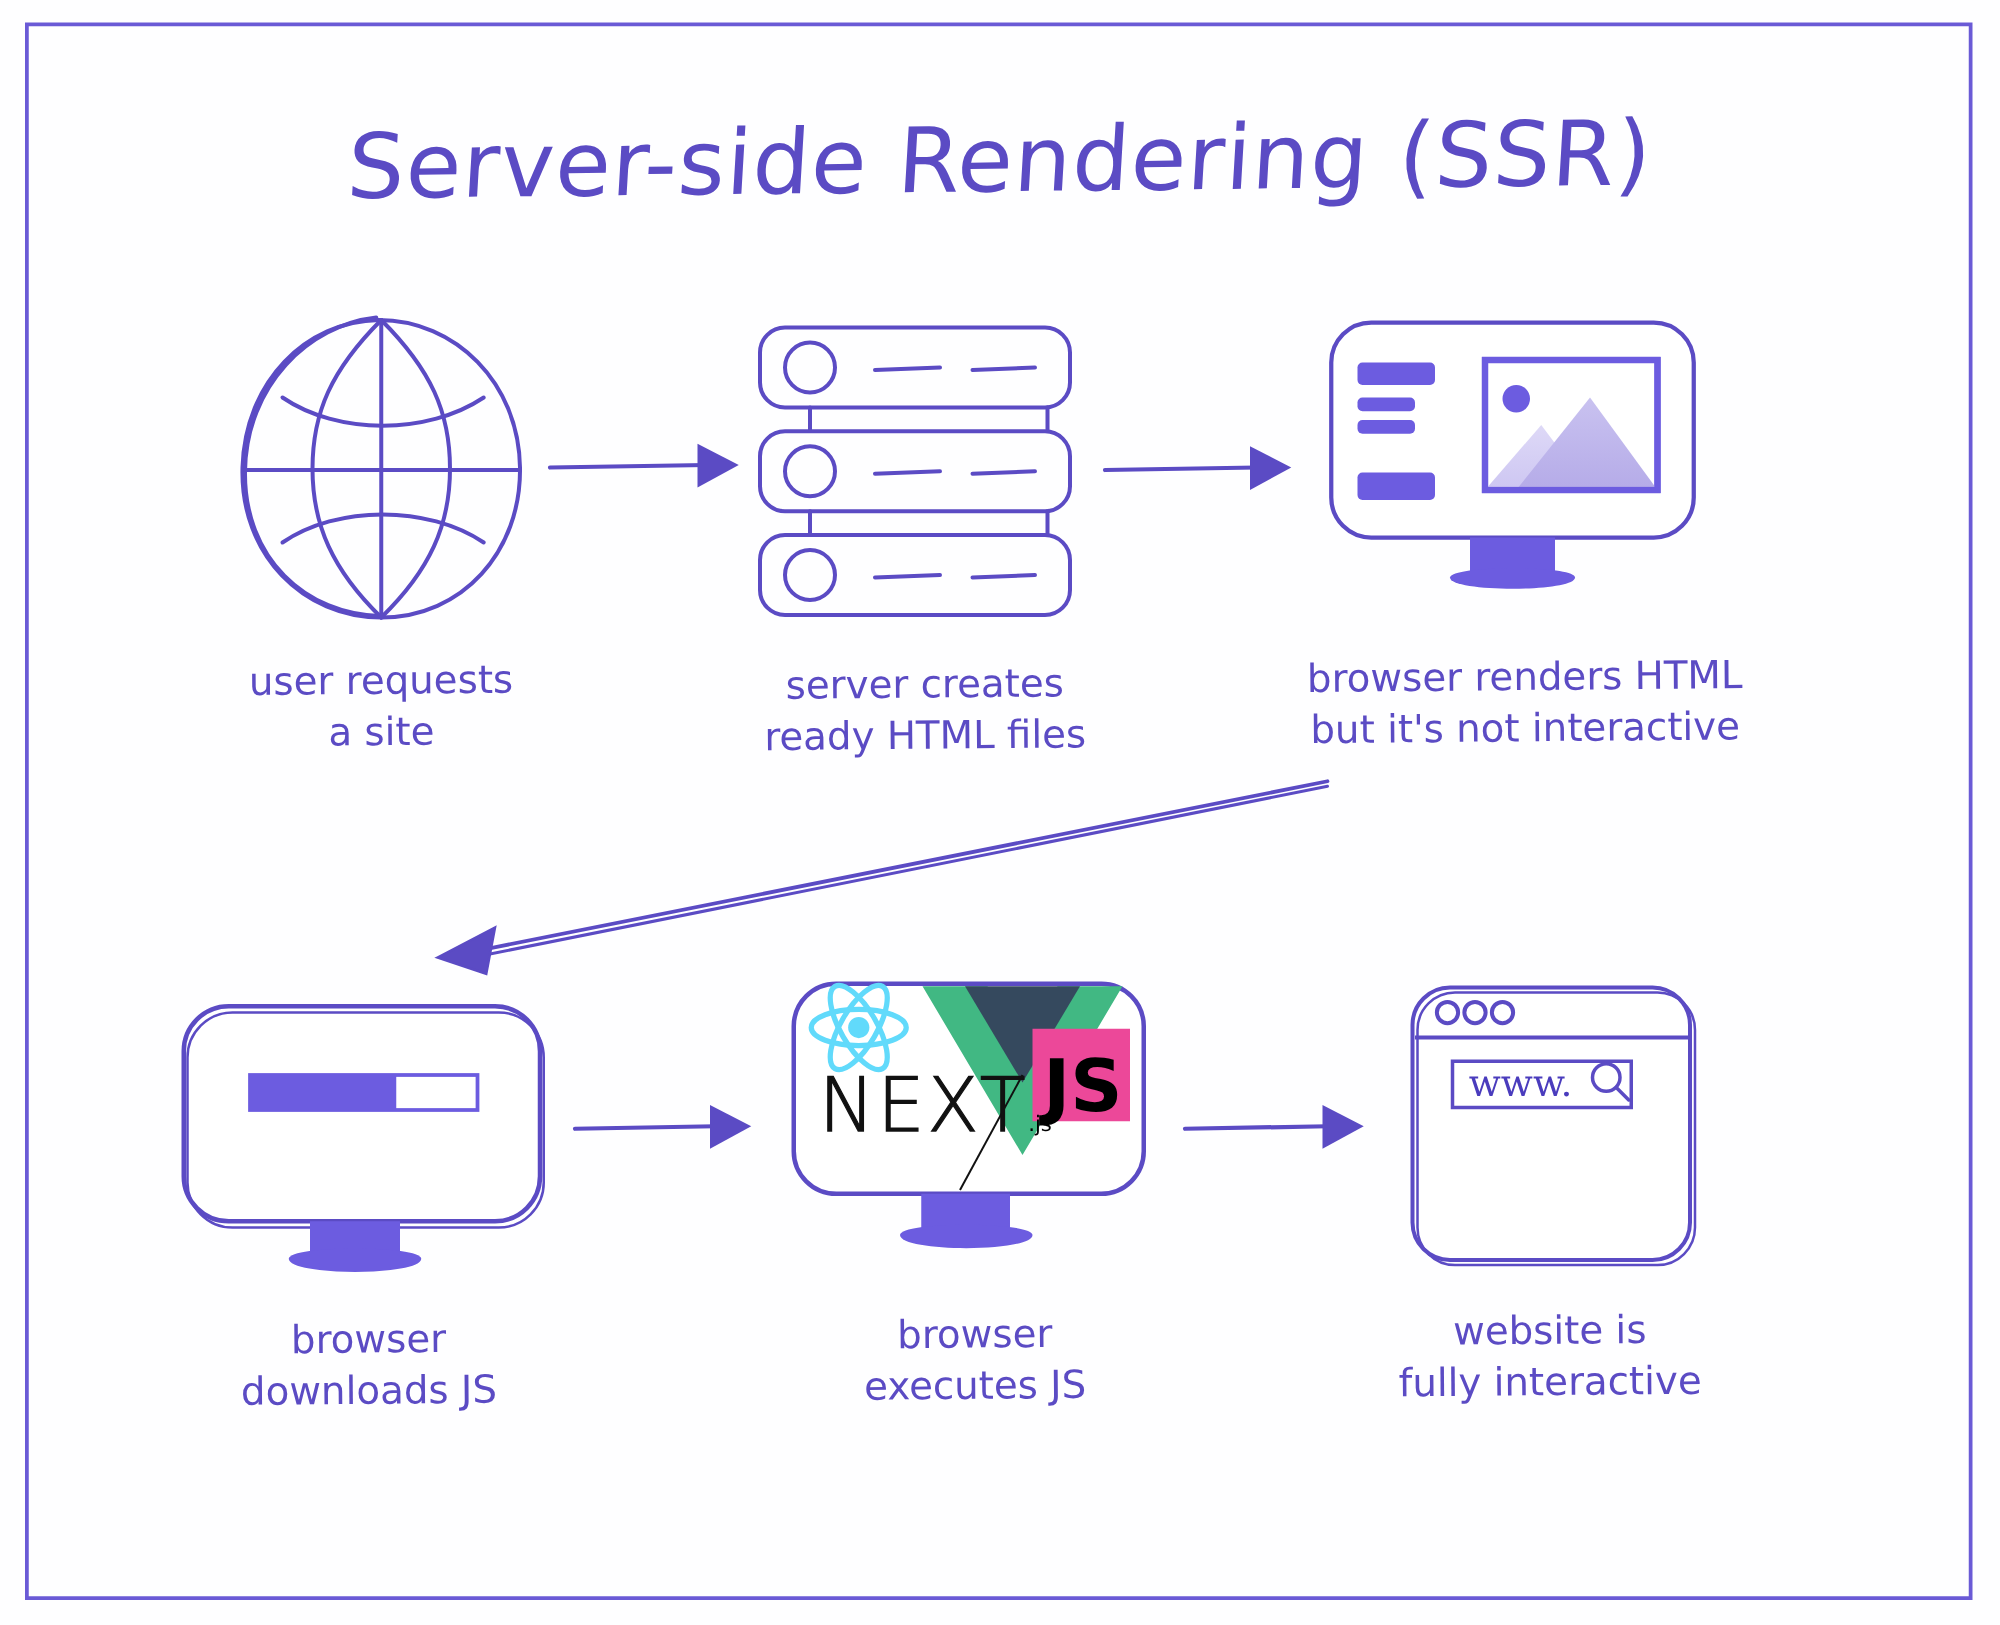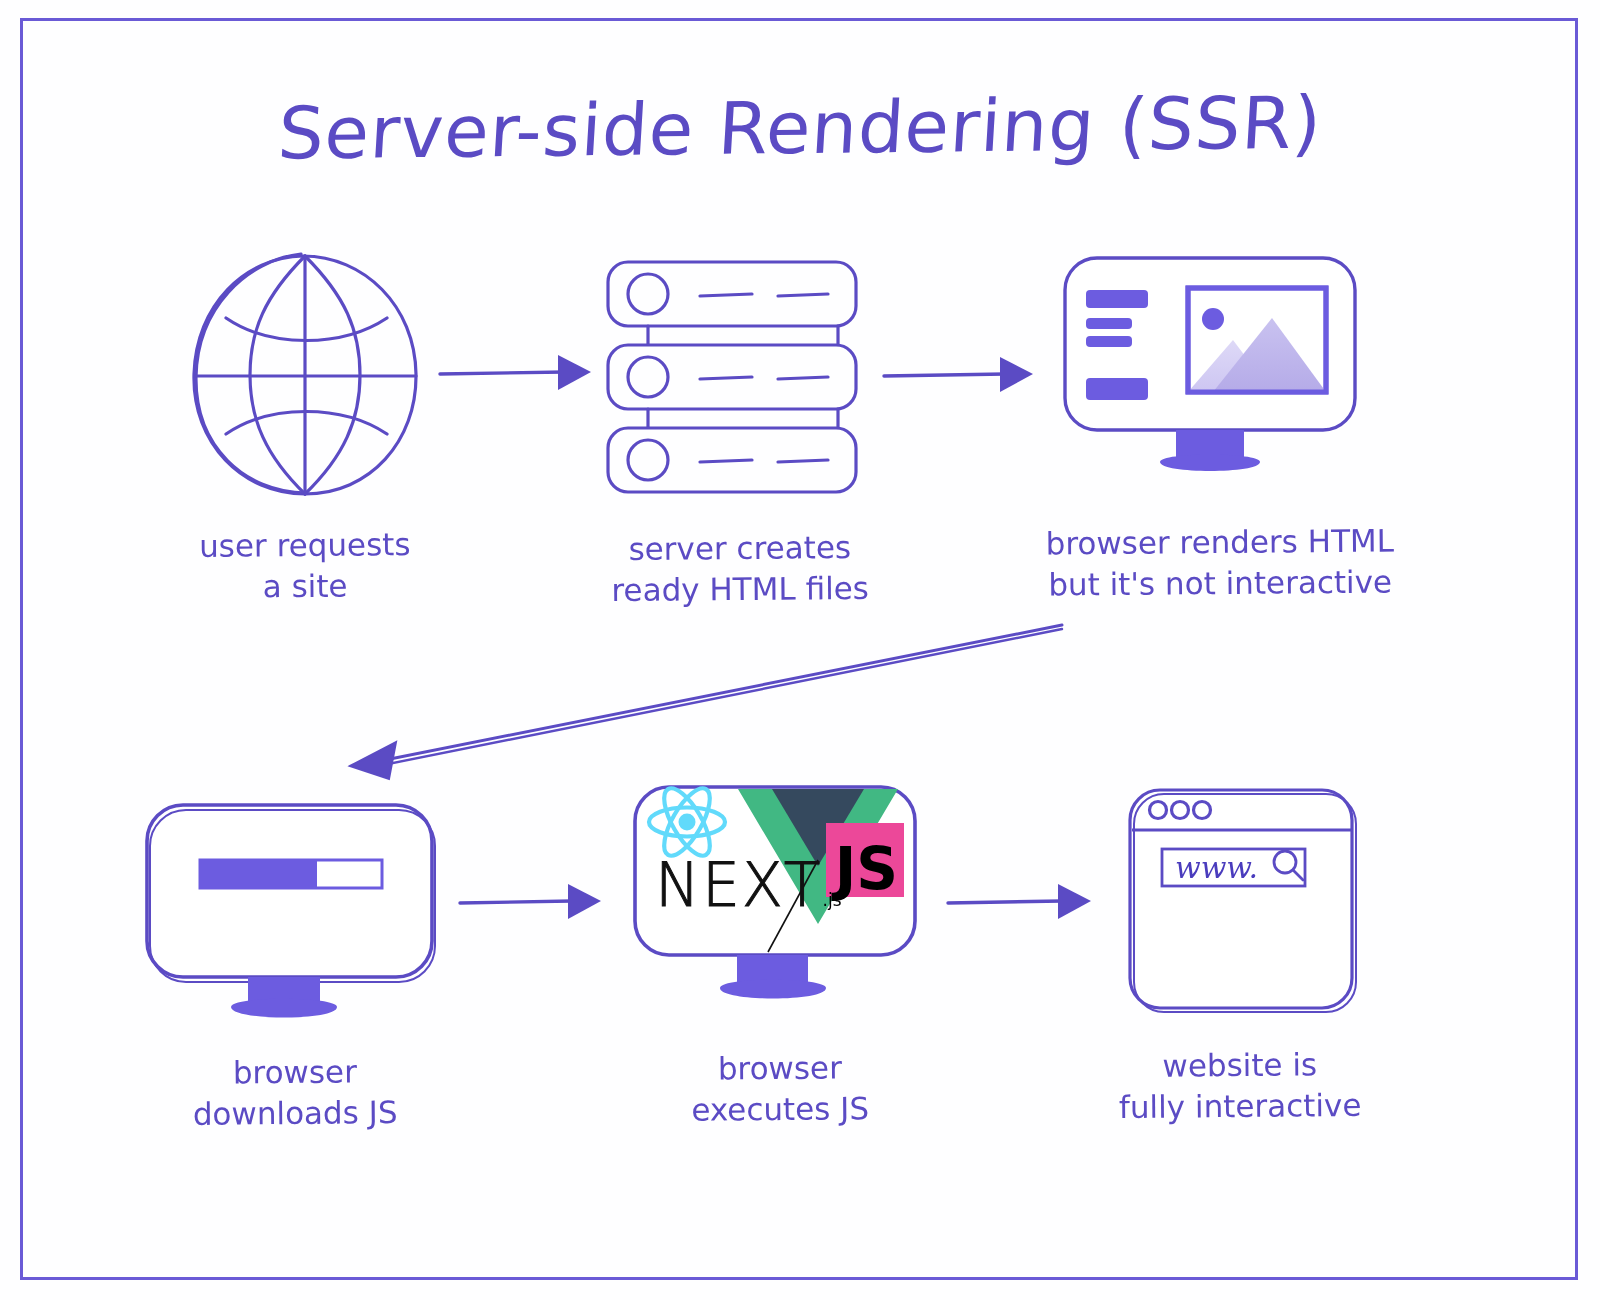--- a/index.html
+++ b/index.html
@@ -87,21 +87,20 @@
   }
   .fw-next sub {
     font-size: 17px;
     letter-spacing: 0;
     vertical-align: baseline;
   }
   .www-text {
     position: absolute;
     color: #4a3cbd;
     font-family: "DejaVu Serif", serif;
-    font-style: italic;
     font-size: 30px;
   }
 </style>
 </head>
 <body>
 
 <div id="canvas">
 
   <div class="frame-border"></div>
 

